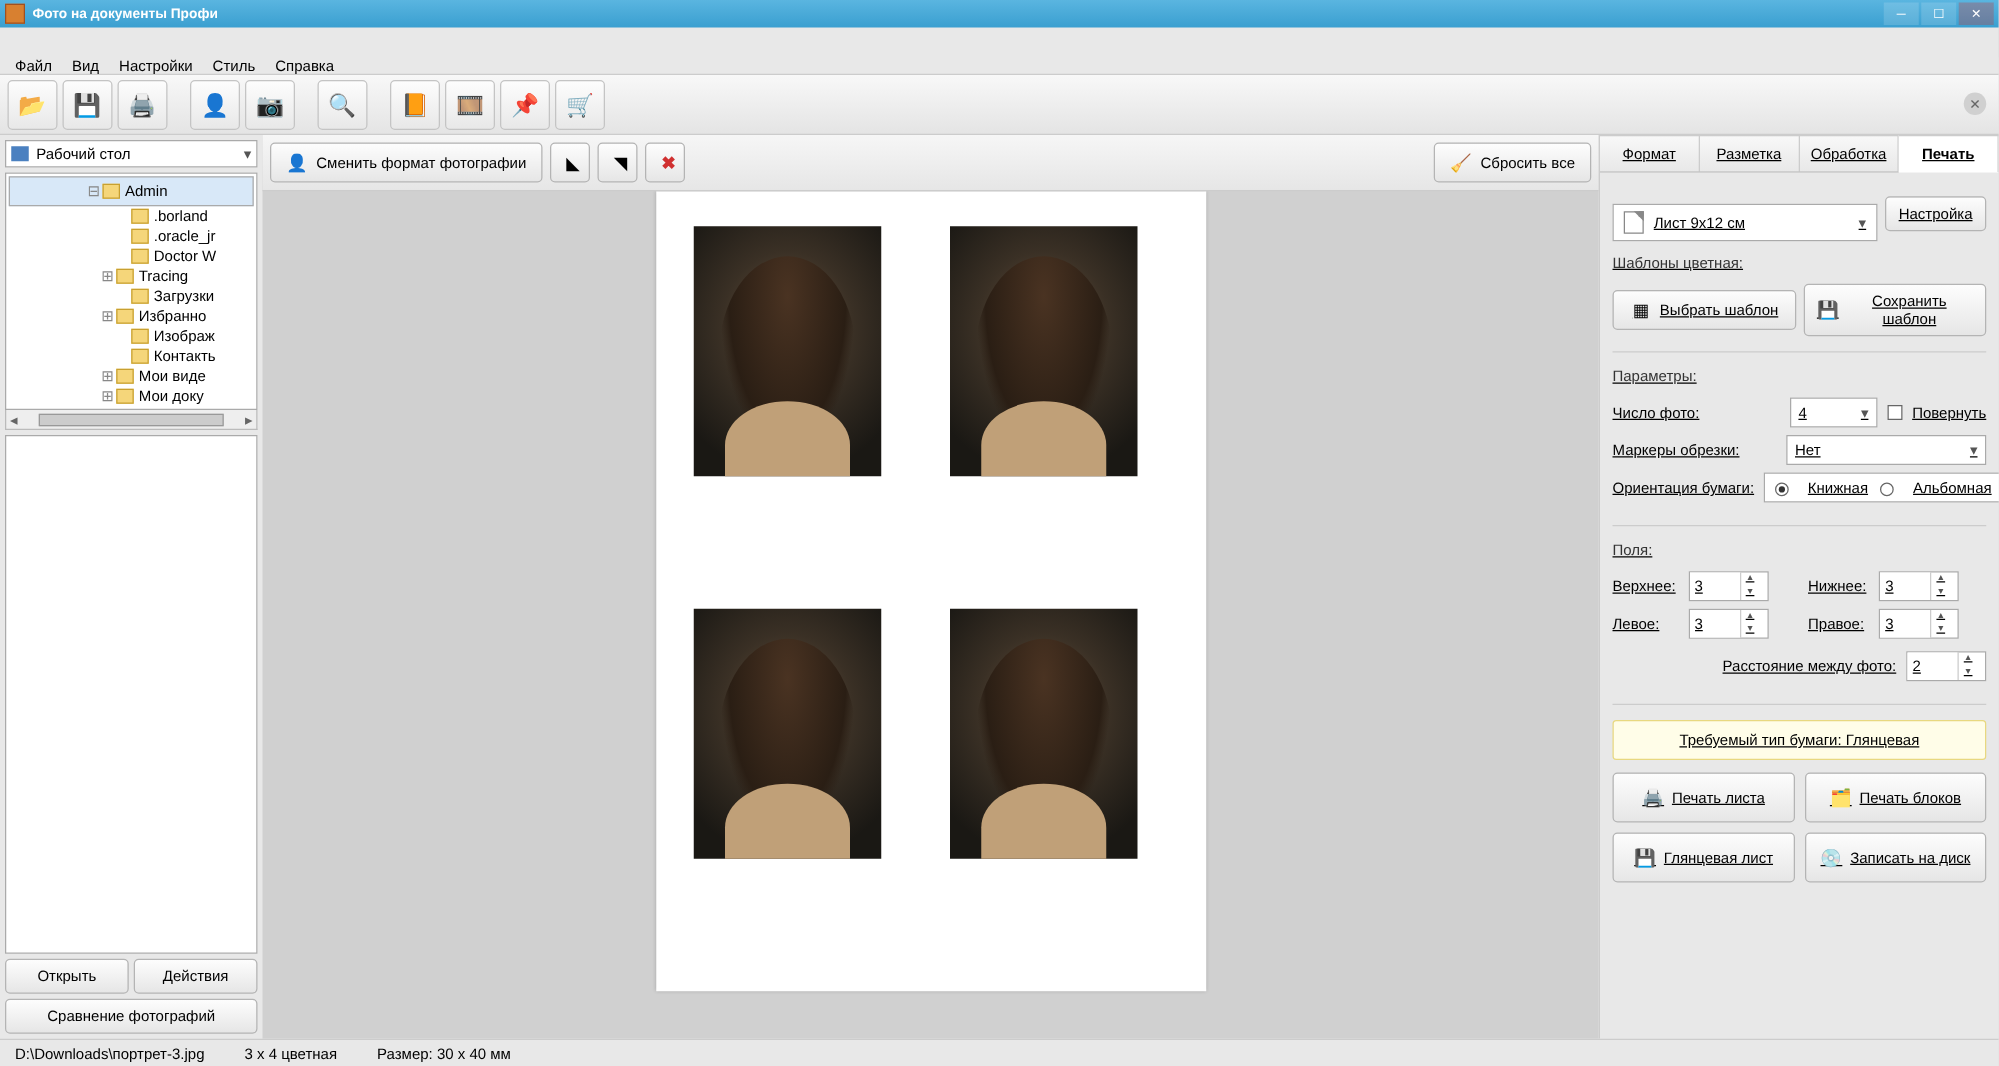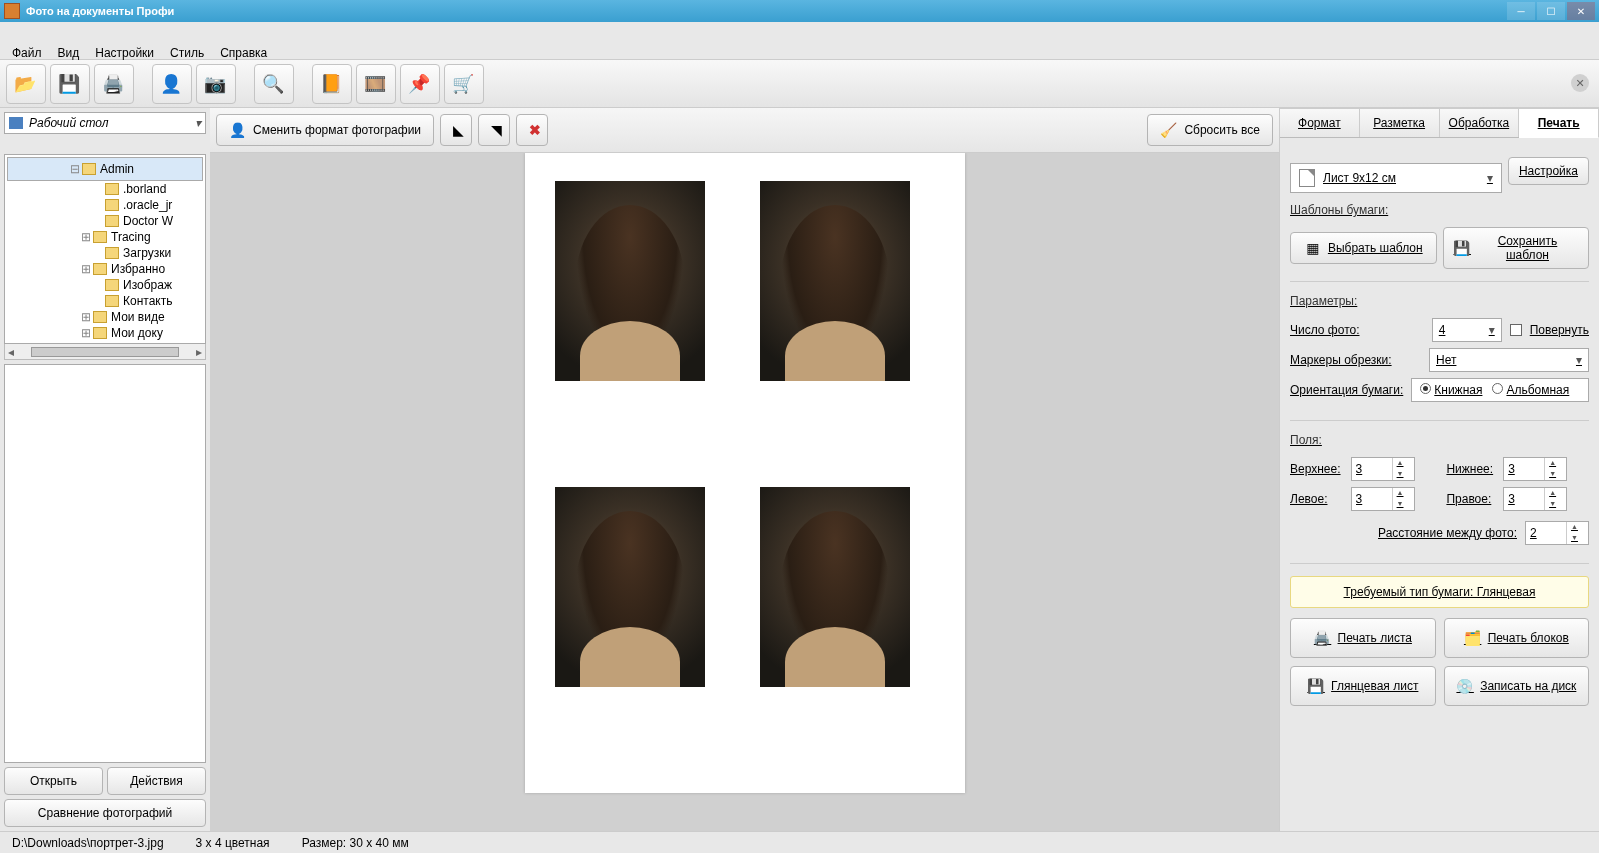--- a/index.html
+++ b/index.html
@@ -15,21 +15,21 @@
 .menubar span { padding: 2px 8px; cursor: pointer; }
 
 .toolbar { background: linear-gradient(#f8f8f8,#e4e4e4); height: 48px; display: flex; align-items: center; padding: 4px 6px; border-bottom: 1px solid #ccc; position: relative; }
 .tbtn { width: 40px; height: 40px; border: 1px solid #c4c4c4; background: linear-gradient(#fdfdfd,#e8e8e8); border-radius: 4px; margin-right: 4px; display: flex; align-items: center; justify-content: center; cursor: pointer; font-size: 18px; }
 .tsep { width: 14px; }
 .close-panel { position: absolute; right: 10px; top: 14px; width: 18px; height: 18px; border-radius: 50%; background: #d0d0d0; color: #666; display: flex; align-items: center; justify-content: center; font-size: 11px; cursor: pointer; }
 
 .main { flex: 1; display: flex; min-height: 0; }
 
 .left-panel { width: 210px; background: #e8e8e8; display: flex; flex-direction: column; padding: 4px; }
-.combo { background: #fff; border: 1px solid #aaa; height: 22px; display: flex; align-items: center; padding: 0 4px; margin-bottom: 20px; font-style: italic; }
+.combo { background: #fff; border: 1px solid #aaa; height: 22px; display: flex; align-items: center; padding: 0 4px; margin-bottom: 4px; }
 .combo .drive-icon { width: 14px; height: 12px; background: #4a80c0; margin-right: 6px; }
 .combo .arrow { margin-left: auto; color: #555; }
 .tree { background: #fff; border: 1px solid #aaa; flex: 0 0 190px; overflow: auto; padding: 2px; font-size: 11px; }
 .tree-node { white-space: nowrap; padding: 1px 0 1px 4px; display: flex; align-items: center; }
 .tree-node .exp { width: 14px; color: #888; text-align: center; cursor: pointer; }
 .tree-node .ficon { width: 14px; height: 12px; background: #f5d67a; border: 1px solid #c8a030; margin-right: 4px; }
 .tree-node.sel { background: #d8e8f8; }
 .hscroll { height: 16px; display: flex; align-items: center; background: #eee; border: 1px solid #bbb; border-top: none; }
 .hscroll .thumb { flex: 1; height: 10px; background: #ccc; border: 1px solid #999; margin: 0 14px; }
 .preview-list { background: #fff; border: 1px solid #aaa; flex: 1; margin-top: 4px; }
@@ -60,21 +60,21 @@
 .dd { flex: 1; background: #fff; border: 1px solid #aaa; height: 30px; display: flex; align-items: center; padding: 0 8px; font-family: 'Comic Sans MS', cursive; font-size: 15px; margin-top: 15px; }
 .dd .arrow { margin-left: auto; color: #555; }
 .dd .sheet-icon { width: 16px; height: 18px; background: #fff; border: 1px solid #888; margin-right: 8px; position: relative; }
 .dd .sheet-icon::after { content: ""; position: absolute; right: -1px; top: -1px; border: 4px solid transparent; border-top-color: #888; border-right-color: #888; }
 .section-label { font-size: 12px; color: #333; }
 .param-row { display: flex; align-items: center; gap: 8px; margin-bottom: 6px; }
 .param-row label { flex: 1; }
 .sel { background: #fff; border: 1px solid #aaa; height: 24px; display: flex; align-items: center; padding: 0 6px; }
 .sel .arrow { margin-left: auto; color: #555; }
 .radio-group { display: flex; gap: 2px; border: 1px solid #aaa; background: #fff; height: 24px; align-items: center; padding: 0 4px; flex: 1; }
-.radio-opt { display: flex; align-items: flex-start; gap: 3px; padding: 0 4px; font-size: 11px; }
+.radio-opt { display: flex; align-items: flex-end; gap: 15px; padding: 0 4px; font-size: 11px; }
 .radio { width: 11px; height: 11px; border: 1px solid #666; border-radius: 50%; display: inline-flex; align-items: center; justify-content: center; }
 .radio.checked::after { content: ""; width: 5px; height: 5px; background: #333; border-radius: 50%; }
 .chk { width: 12px; height: 12px; border: 1px solid #666; background: #fff; }
 .spin { display: flex; background: #fff; border: 1px solid #aaa; height: 24px; width: 64px; }
 .spin input { border: none; width: 40px; padding: 0 4px; font-size: 12px; }
 .spin .arrows { width: 16px; display: flex; flex-direction: column; border-left: 1px solid #ccc; }
 .spin .arrows span { flex: 1; font-size: 7px; text-align: center; color: #555; cursor: pointer; line-height: 10px; }
 .margins { display: grid; grid-template-columns: auto 1fr auto 1fr; gap: 6px 10px; align-items: center; }
 .paper-note { background: #fffde8; border: 1px solid #e8d880; padding: 8px; text-align: center; border-radius: 3px; }
 .action-grid { display: grid; grid-template-columns: 1fr 1fr; gap: 8px; }
@@ -248,21 +248,21 @@
     <div class="panel-body">
       <div class="row">
         <div class="dd">
           <div class="sheet-icon"></div>
           <span>Лист 9x12 см</span>
           <span class="arrow">▾</span>
         </div>
         <div class="btn">Настройка</div>
       </div>
 
-      <div class="section-label">Шаблоны бумаги:</div>
+      <div class="section-label">Шаблоны цветная:</div>
       <div class="row">
         <div class="btn" style="flex:1;display:flex;align-items:center;gap:6px;justify-content:center;">
           <span class="ico2">▦</span>
           <span>Выбрать шаблон</span>
         </div>
         <div class="btn" style="flex:1;display:flex;align-items:center;gap:6px;justify-content:center;">
           <span class="ico2">💾</span>
           <span>Сохранить шаблон</span>
         </div>
       </div>

